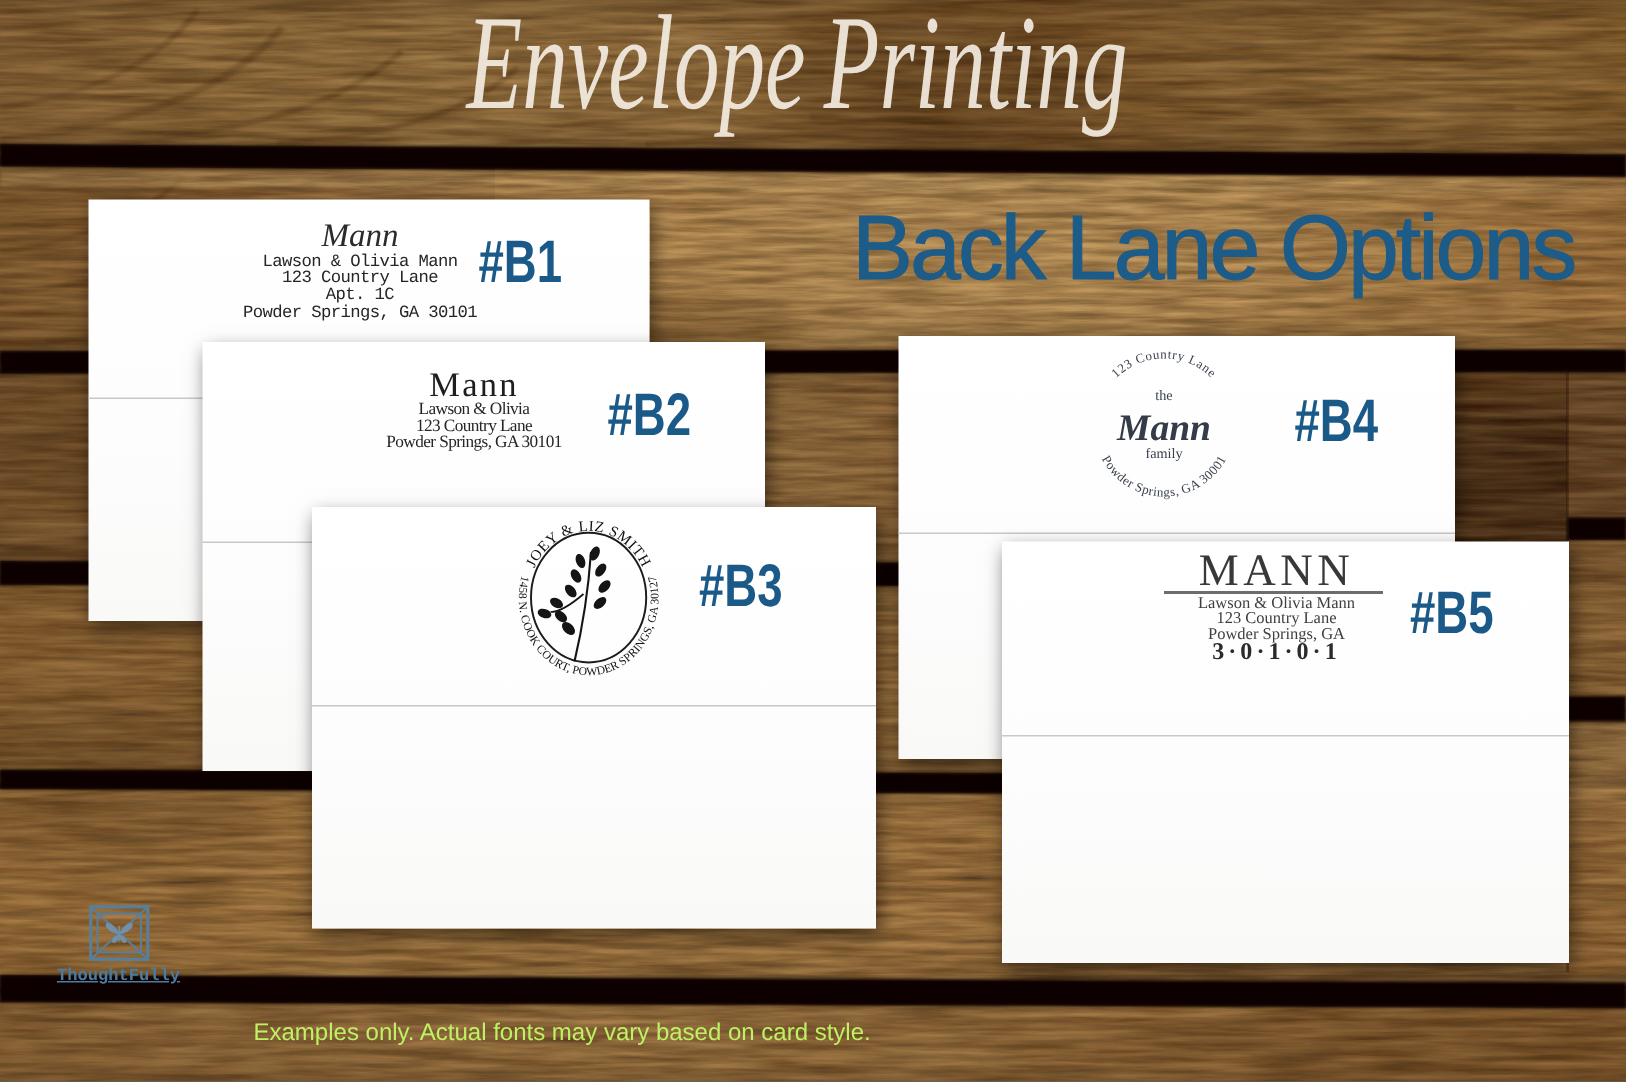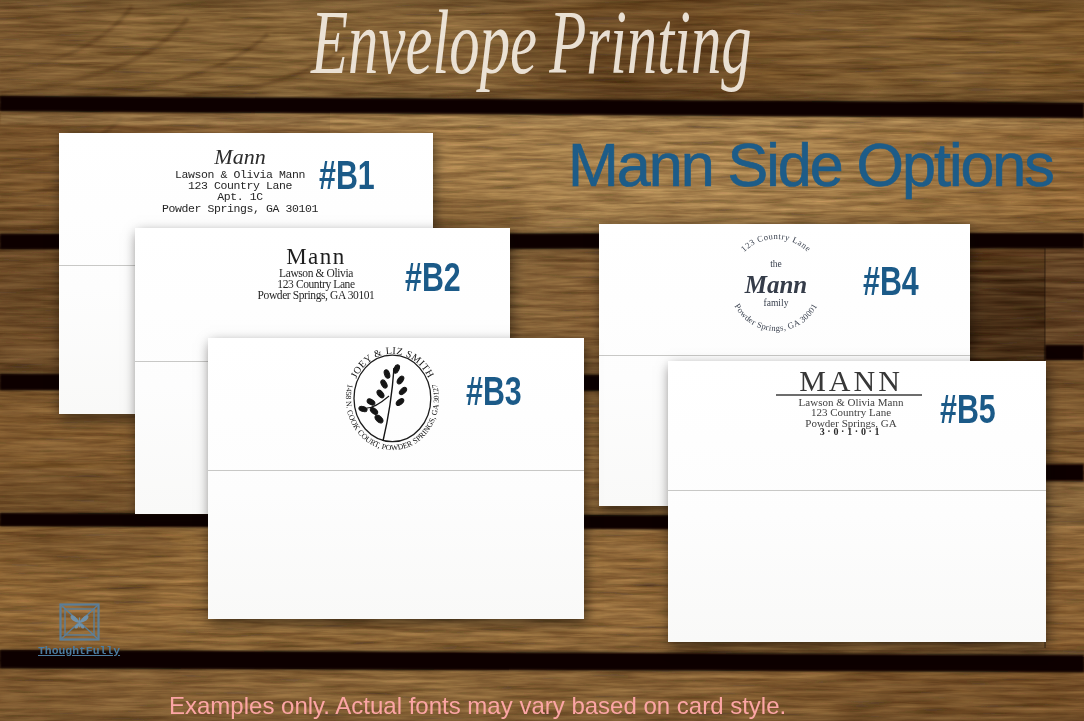--- a/index.html
+++ b/index.html
@@ -168,21 +168,21 @@
     <polygon points="0,650 1084,655 1084,672 0,668" fill="#0a0603" filter="url(#soft1)"></polygon>
 
     <rect x="1045" y="345" width="39" height="15" fill="#0a0603" filter="url(#soft1)"></rect>
     <rect x="1045" y="464" width="39" height="17" fill="#0a0603" filter="url(#soft1)"></rect>
 
     <rect x="1044" y="248" width="2" height="400" fill="#1d1208" opacity="0.35"></rect>
   </svg>
 
   <div style="position:absolute;left:311px;top:-9px;width:450px;font-family:'Liberation Serif',serif;font-style:italic;font-size:90px;color:#f7f0e6;white-space:nowrap;transform:scaleX(0.675);transform-origin:0 0;opacity:0.9;">Envelope Printing</div>
 
-  <div style="position:absolute;left:568px;top:130px;font-size:61px;color:#1d5c88;letter-spacing:-2px;-webkit-text-stroke:0.7px #1d5c88;white-space:nowrap;">Mann Side Options</div>
+  <div style="position:absolute;left:568px;top:130px;font-size:61px;color:#1d5c88;letter-spacing:-2px;-webkit-text-stroke:0.7px #1d5c88;white-space:nowrap;">Back Lane Options</div>
 
   <div class="card" style="left:59px;top:133px;width:374px;height:281px;z-index:1;">
 
     <div style="position:absolute;left:0;top:11px;width:362px;text-align:center;font-family:'Liberation Serif',serif;font-style:italic;font-size:22px;color:#2b2b2b;">Mann</div>
 
     <div class="mono" style="position:absolute;left:0;top:36px;width:362px;text-align:center;font-size:11.5px;line-height:11.2px;letter-spacing:-0.4px;">Lawson &amp; Olivia Mann<br>123 Country Lane<br>Apt. 1C<br>Powder Springs, GA 30101</div>
 
     <div class="crease" style="top:132px;"></div>
   </div>
 
@@ -252,21 +252,21 @@
   <div class="blab" style="left:863px;top:261px;">#B4</div>
 
   <div class="card" style="left:668px;top:361px;width:378px;height:281px;z-index:2;">
 
     <div style="position:absolute;left:0;top:5px;width:366px;text-align:center;font-family:'Liberation Serif',serif;font-size:30px;line-height:30px;letter-spacing:3px;color:#383838;">MANN</div>
 
     <div style="position:absolute;left:108px;top:33px;width:146px;height:1.6px;background:#6d6d6d;"></div>
 
     <div style="position:absolute;left:0;top:36px;width:366px;text-align:center;font-family:'Liberation Serif',serif;font-size:11px;line-height:10.3px;color:#3f3f3f;">Lawson &amp; Olivia Mann<br>123 Country Lane<br>Powder Springs, GA</div>
 
-    <div style="position:absolute;left:0;top:66px;width:366px;text-align:center;font-family:'Liberation Serif',serif;font-weight:bold;font-size:10px;line-height:1;letter-spacing:2.7px;color:#2b2b2b;">3·0·1·0·1</div>
+    <div style="position:absolute;left:0;top:66px;width:366px;text-align:center;font-family:'Liberation Serif',serif;font-weight:bold;font-size:16px;line-height:1;letter-spacing:2.7px;color:#2b2b2b;">3·0·1·0·1</div>
 
     <div class="crease" style="top:129px;"></div>
   </div>
 
   <div class="blab" style="left:940px;top:389px;">#B5</div>
 
   <svg width="42" height="40" viewBox="0 0 42 40" style="position:absolute;left:59px;top:603px;opacity:0.95;">
     <rect x="1.5" y="1.5" width="38" height="35" fill="none" stroke="#59809e" stroke-width="2.2"></rect>
     <rect x="6" y="6" width="29" height="26" fill="none" stroke="#59809e" stroke-width="1.4"></rect>
     <path d="M 2,2 L 39,36 M 39,2 L 2,36" stroke="#59809e" stroke-width="1.4"></path>
@@ -274,15 +274,15 @@
       <path d="M20.5,19.5 C16,10 8.5,7 8,11 C7.6,14.8 13,19 20.5,20 Z"></path>
       <path d="M20.5,19.5 C25,10 32.5,7 33,11 C33.4,14.8 28,19 20.5,20 Z"></path>
       <path d="M20.3,20.5 C15.5,21.5 12,25.5 14.5,27.5 C16.8,29.3 19.8,25.8 20.5,21 Z"></path>
       <path d="M20.7,20.5 C25.5,21.5 29,25.5 26.5,27.5 C24.2,29.3 21.2,25.8 20.5,21 Z"></path>
       <rect x="19.85" y="12" width="1.3" height="14.5" rx="0.65"></rect>
     </g>
   </svg>
 
   <div style="position:absolute;left:38px;top:645px;font-family:'Liberation Mono',monospace;font-size:11.4px;font-weight:bold;letter-spacing:0px;color:#4c7ca0;text-decoration:underline;">ThoughtFully</div>
 
-  <div style="position:absolute;left:169px;top:680px;font-size:24px;color:#fca5a5;margin-top:12px;">Examples only. Actual fonts may vary based on card style.</div>
+  <div style="position:absolute;left:169px;top:680px;font-size:16px;color:#bef264;">Examples only. Actual fonts may vary based on card style.</div>
 
 </div>
 
 </body></html>

